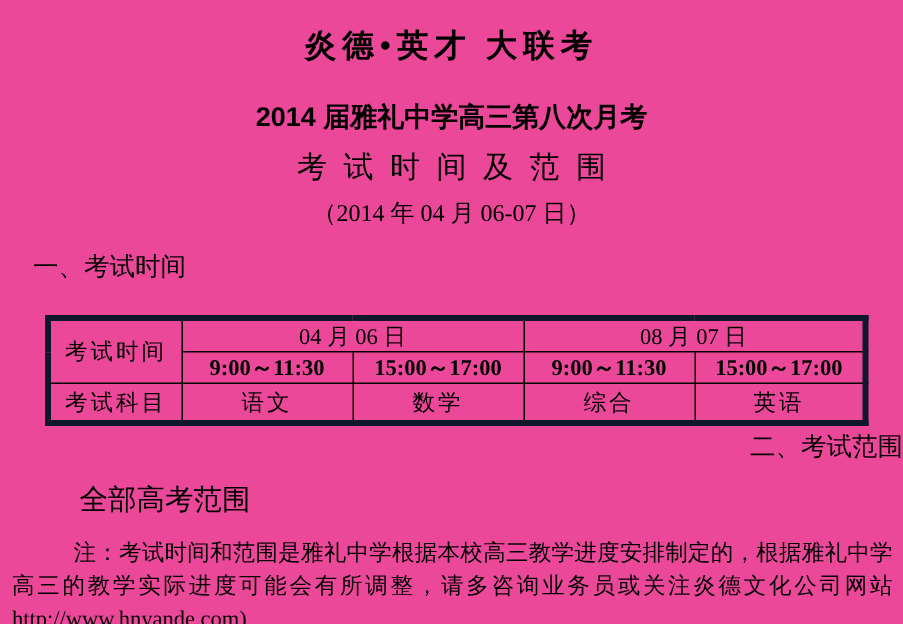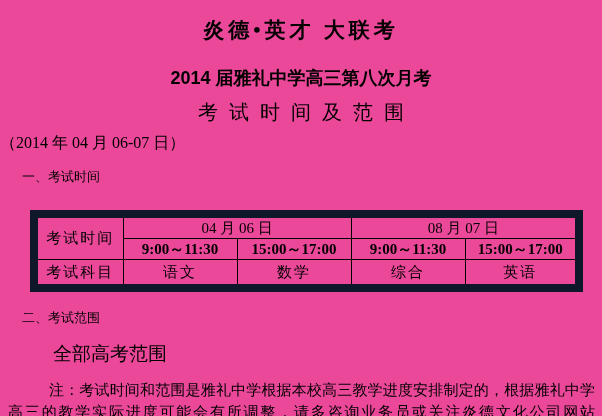--- a/index.html
+++ b/index.html
@@ -40,45 +40,46 @@
   .title-sub {
     text-align: center;
     font-size: 20px;
     letter-spacing: 11px;
     font-family: "Liberation Serif", "DejaVu Serif", serif;
     line-height: 26px;
     margin-top: 4px;
     text-indent: 11px; 
   }
   .date-line {
-    text-align: left;
+    text-align: center;
     font-size: 16px;
     font-family: "Liberation Serif", "DejaVu Serif", serif;
     line-height: 24px;
     margin-top: 6px;
   }
   .section-heading {
-    font-size: 13px;
-    font-family: Liberation Mono, monospace;
+    font-size: 17px;
+    font-family: Liberation Serif, serif;
     margin-left: 22px;
     line-height: 22px;
   }
   .section-heading.first {
     margin-top: 12px;
   }
   .section-heading.second {
-    margin-top: 16px;
+    margin-top: 3px;
+    text-align: right;
   }
   table.schedule {
     border-collapse: collapse;
     table-layout: fixed;
     margin-left: 30px;
     margin-top: 21px;
     width: 545px;
-    border: 8px solid #0f172a;
+    border: 4px solid #0f172a;
   }
   table.schedule td {
     border: 1px solid #000000;
     text-align: center;
     vertical-align: middle;
     padding: 0;
     font-size: 15px;
     overflow: hidden;
     white-space: nowrap;
   }

